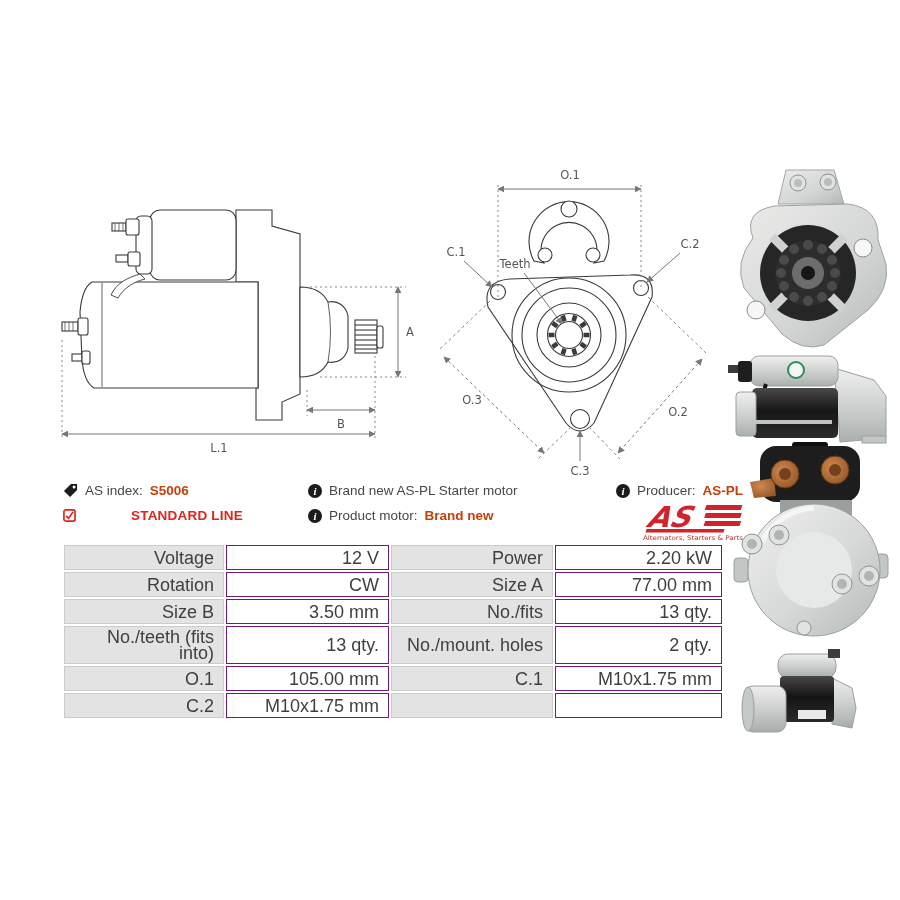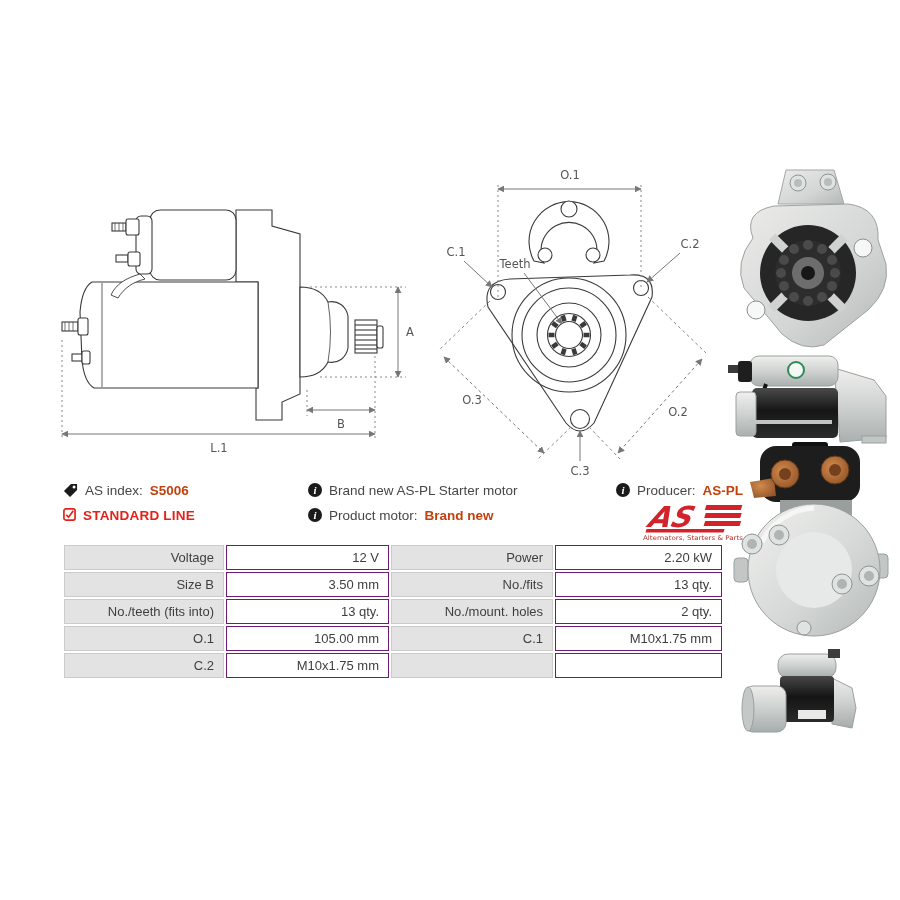--- a/index.html
+++ b/index.html
@@ -1,29 +1,29 @@
 <!DOCTYPE html>
 <html><head>
 <meta charset="utf-8">
 <style>
   html,body{margin:0;padding:0;background:#fff;}
   .page{position:relative;width:900px;height:900px;background:#ffffff;overflow:hidden;
         font-family:"Liberation Sans",sans-serif;color:#3c3c3c;}
   .abs{position:absolute;}
 
   
-  .info-line{display:flex;gap:7px;font-size:13.5px;color:#474747;white-space:nowrap;}
+  .info-line{display:flex;align-items:center;gap:7px;font-size:13.5px;color:#474747;white-space:nowrap;}
   .info-line b{color:#c2410c;}
-  .std-line{color:#e2231a;font-weight:bold;letter-spacing:.2px;}
+  .std-line{color:#e2231a;font-weight:bold;letter-spacing:.2px;margin-left:48px;}
   .icon-info{display:inline-flex;width:14px;height:14px;border-radius:50%;background:#1b1b1b;
              color:#fff;font:bold italic 11px/14px "Liberation Serif",serif;justify-content:center;flex:0 0 14px;}
 
   
   table.spec{border-collapse:separate;border-spacing:2px;width:656px;table-layout:fixed;}
-  table.spec td{font-size:13px;color:#3f3f3f;padding:2px 9px;height:19px;text-align:right;
+  table.spec td{font-size:18px;color:#3f3f3f;padding:2px 9px;height:19px;text-align:right;
                 vertical-align:middle;line-height:16px;word-wrap:break-word;}
   td.lbl{background:#e3e3e3;border:1px solid #cbcbcb;}
   td.val{background:#ffffff;border:1px solid #701a75;}
 
   svg text{font-family:"DejaVu Sans","Liberation Sans",sans-serif;}
   .dimtxt{font-size:11.5px;fill:#555;}
 </style>
 </head>
 <body>
 
@@ -331,20 +331,26 @@
         <col style="width:167px">
       </colgroup>
     <tbody>
       <tr>
         <td class="lbl">Voltage</td>
         <td class="val">12 V</td>
         <td class="lbl">Power</td>
         <td class="val">2.20 kW</td>
       </tr>
       <tr>
+        <td class="lbl">Rotation</td>
+        <td class="val">CW</td>
+        <td class="lbl">Size A</td>
+        <td class="val">77.00 mm</td>
+      </tr>
+      <tr>
         <td class="lbl">Size B</td>
         <td class="val">3.50 mm</td>
         <td class="lbl">No./fits</td>
         <td class="val">13 qty.</td>
       </tr>
       <tr>
         <td class="lbl">No./teeth (fits into)</td>
         <td class="val">13 qty.</td>
         <td class="lbl">No./mount. holes</td>
         <td class="val">2 qty.</td>

